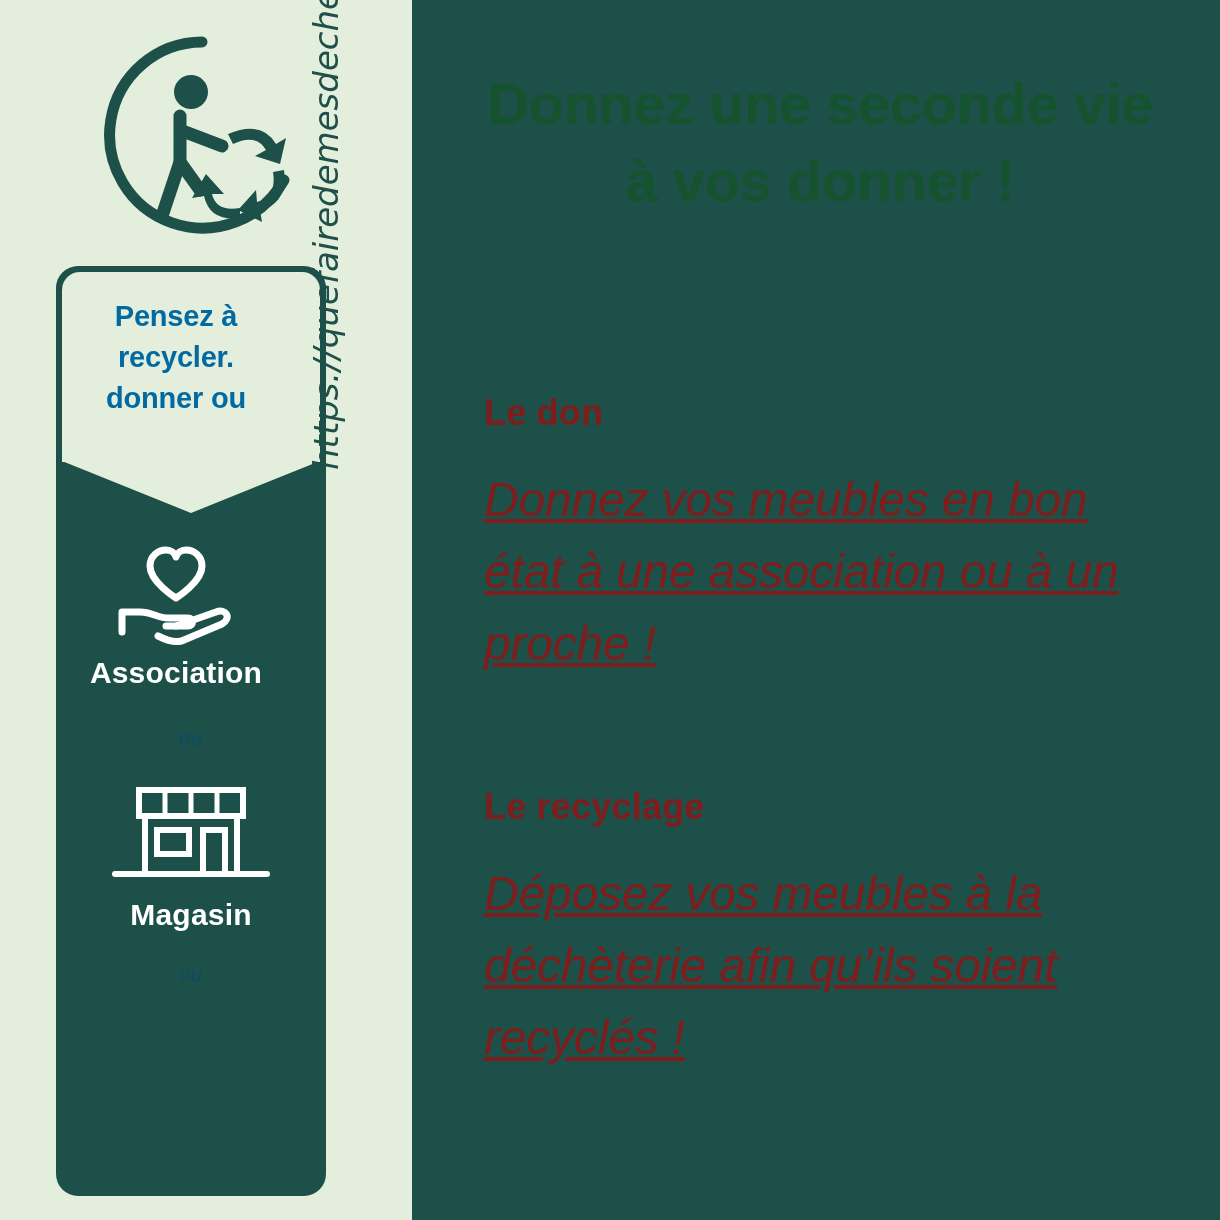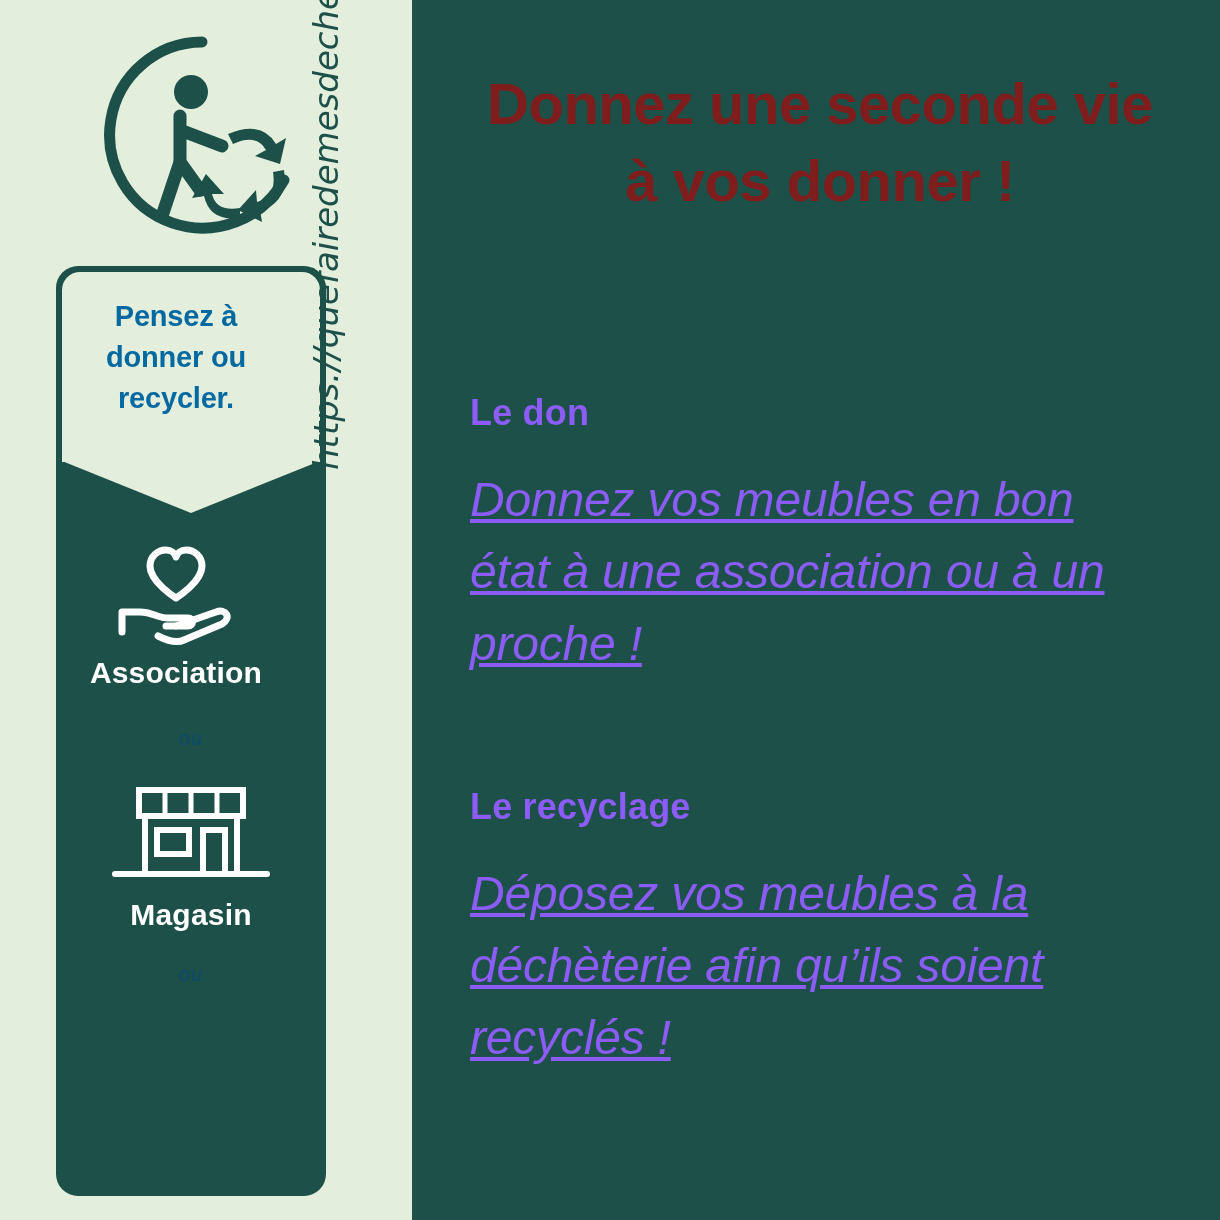--- a/index.html
+++ b/index.html
@@ -123,31 +123,31 @@
     font-style: italic;
     white-space: nowrap;
   }
   
   .headline {
     position: absolute;
     left: 436px;
     top: 66px;
     width: 768px;
     text-align: center;
-    color: #7f1d1d;
+    color: #14532d;
     font-size: 58px;
     font-weight: bold;
     line-height: 1.32;
     letter-spacing: -0.5px;
   }
   .section {
     position: absolute;
-    left: 470px;
+    left: 484px;
     width: 690px;
-    color: #8b5cf6;
+    color: #7f1d1d;
   }
   .section-title {
     font-size: 36px;
     font-weight: bold;
     margin: 0 0 30px 0;
     letter-spacing: 0.2px;
   }
   .section-body {
     font-size: 48px;
     font-style: italic;
@@ -181,22 +181,22 @@
       <path d="M196 140 q4 34 -24 40 l2 12 -24 -12 18 -20 1 12 q20 -5 16 -30 z" fill="#1d5049"></path>
       <path d="M152 188 q-30 4 -36 -22 l-12 2 14 -24 18 20 -12 0 q4 18 28 14 z" fill="#1d5049"></path>
     </svg>
   </div>
 
   <div class="banner"></div>
   <div class="banner-head"></div>
   <div class="banner-head-tip"></div>
   <div class="banner-head-text">
     <div>Pensez à</div>
+    <div>recycler.</div>
     <div>donner ou</div>
-    <div>recycler.</div>
   </div>
 
   <div class="banner-item" style="top:536px;">
     <span class="icon">
       <svg width="140" height="110" viewBox="0 0 140 110" xmlns="http://www.w3.org/2000/svg">
         <path d="M70 62 C70 62 44 46 44 30 C44 20 52 14 60 14 C65 14 69 17 70 21 C71 17 75 14 80 14 C88 14 96 20 96 30 C96 46 70 62 70 62 Z" fill="none" stroke="#ffffff" stroke-width="7" stroke-linejoin="round"></path>
         <path d="M16 96 L16 76 L34 76 C46 76 52 82 62 82 L82 82 C88 82 88 90 82 90 L60 90" fill="none" stroke="#ffffff" stroke-width="7" stroke-linecap="round" stroke-linejoin="round"></path>
         <path d="M70 90 L110 76 C120 72 126 82 116 88 L78 104 C70 108 60 104 52 100" fill="none" stroke="#ffffff" stroke-width="7" stroke-linecap="round" stroke-linejoin="round"></path>
       </svg>
     </span>

